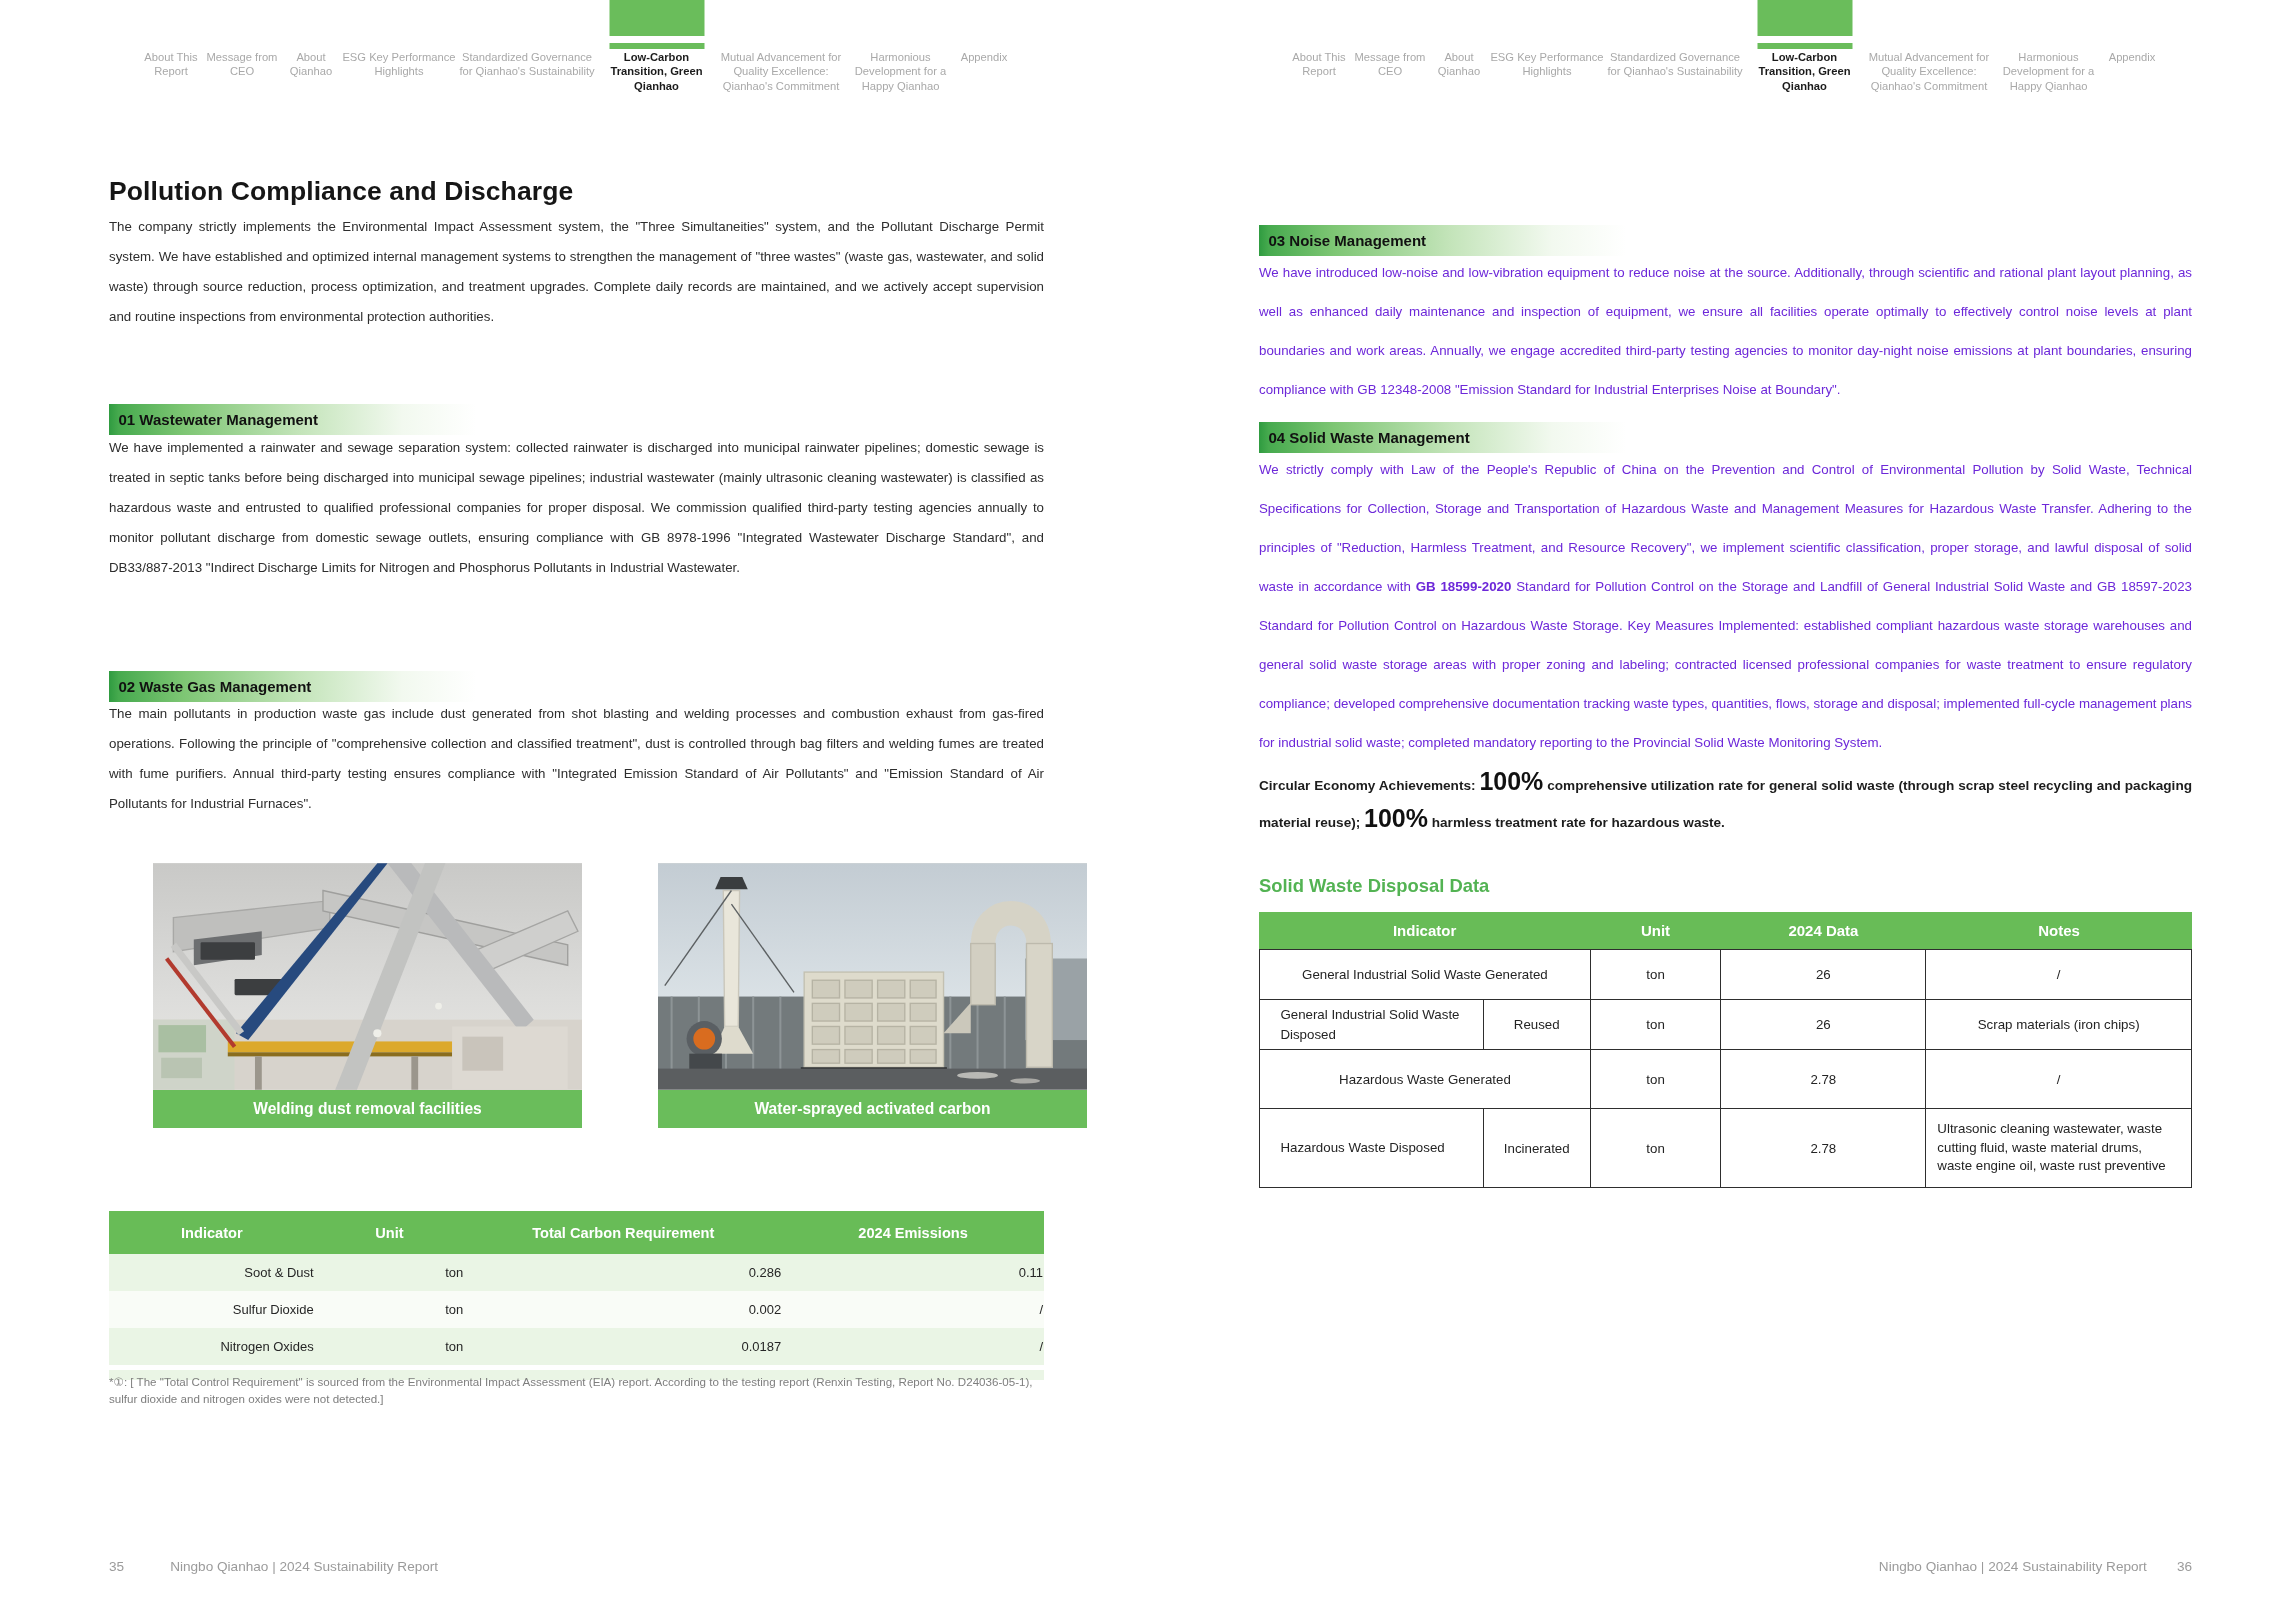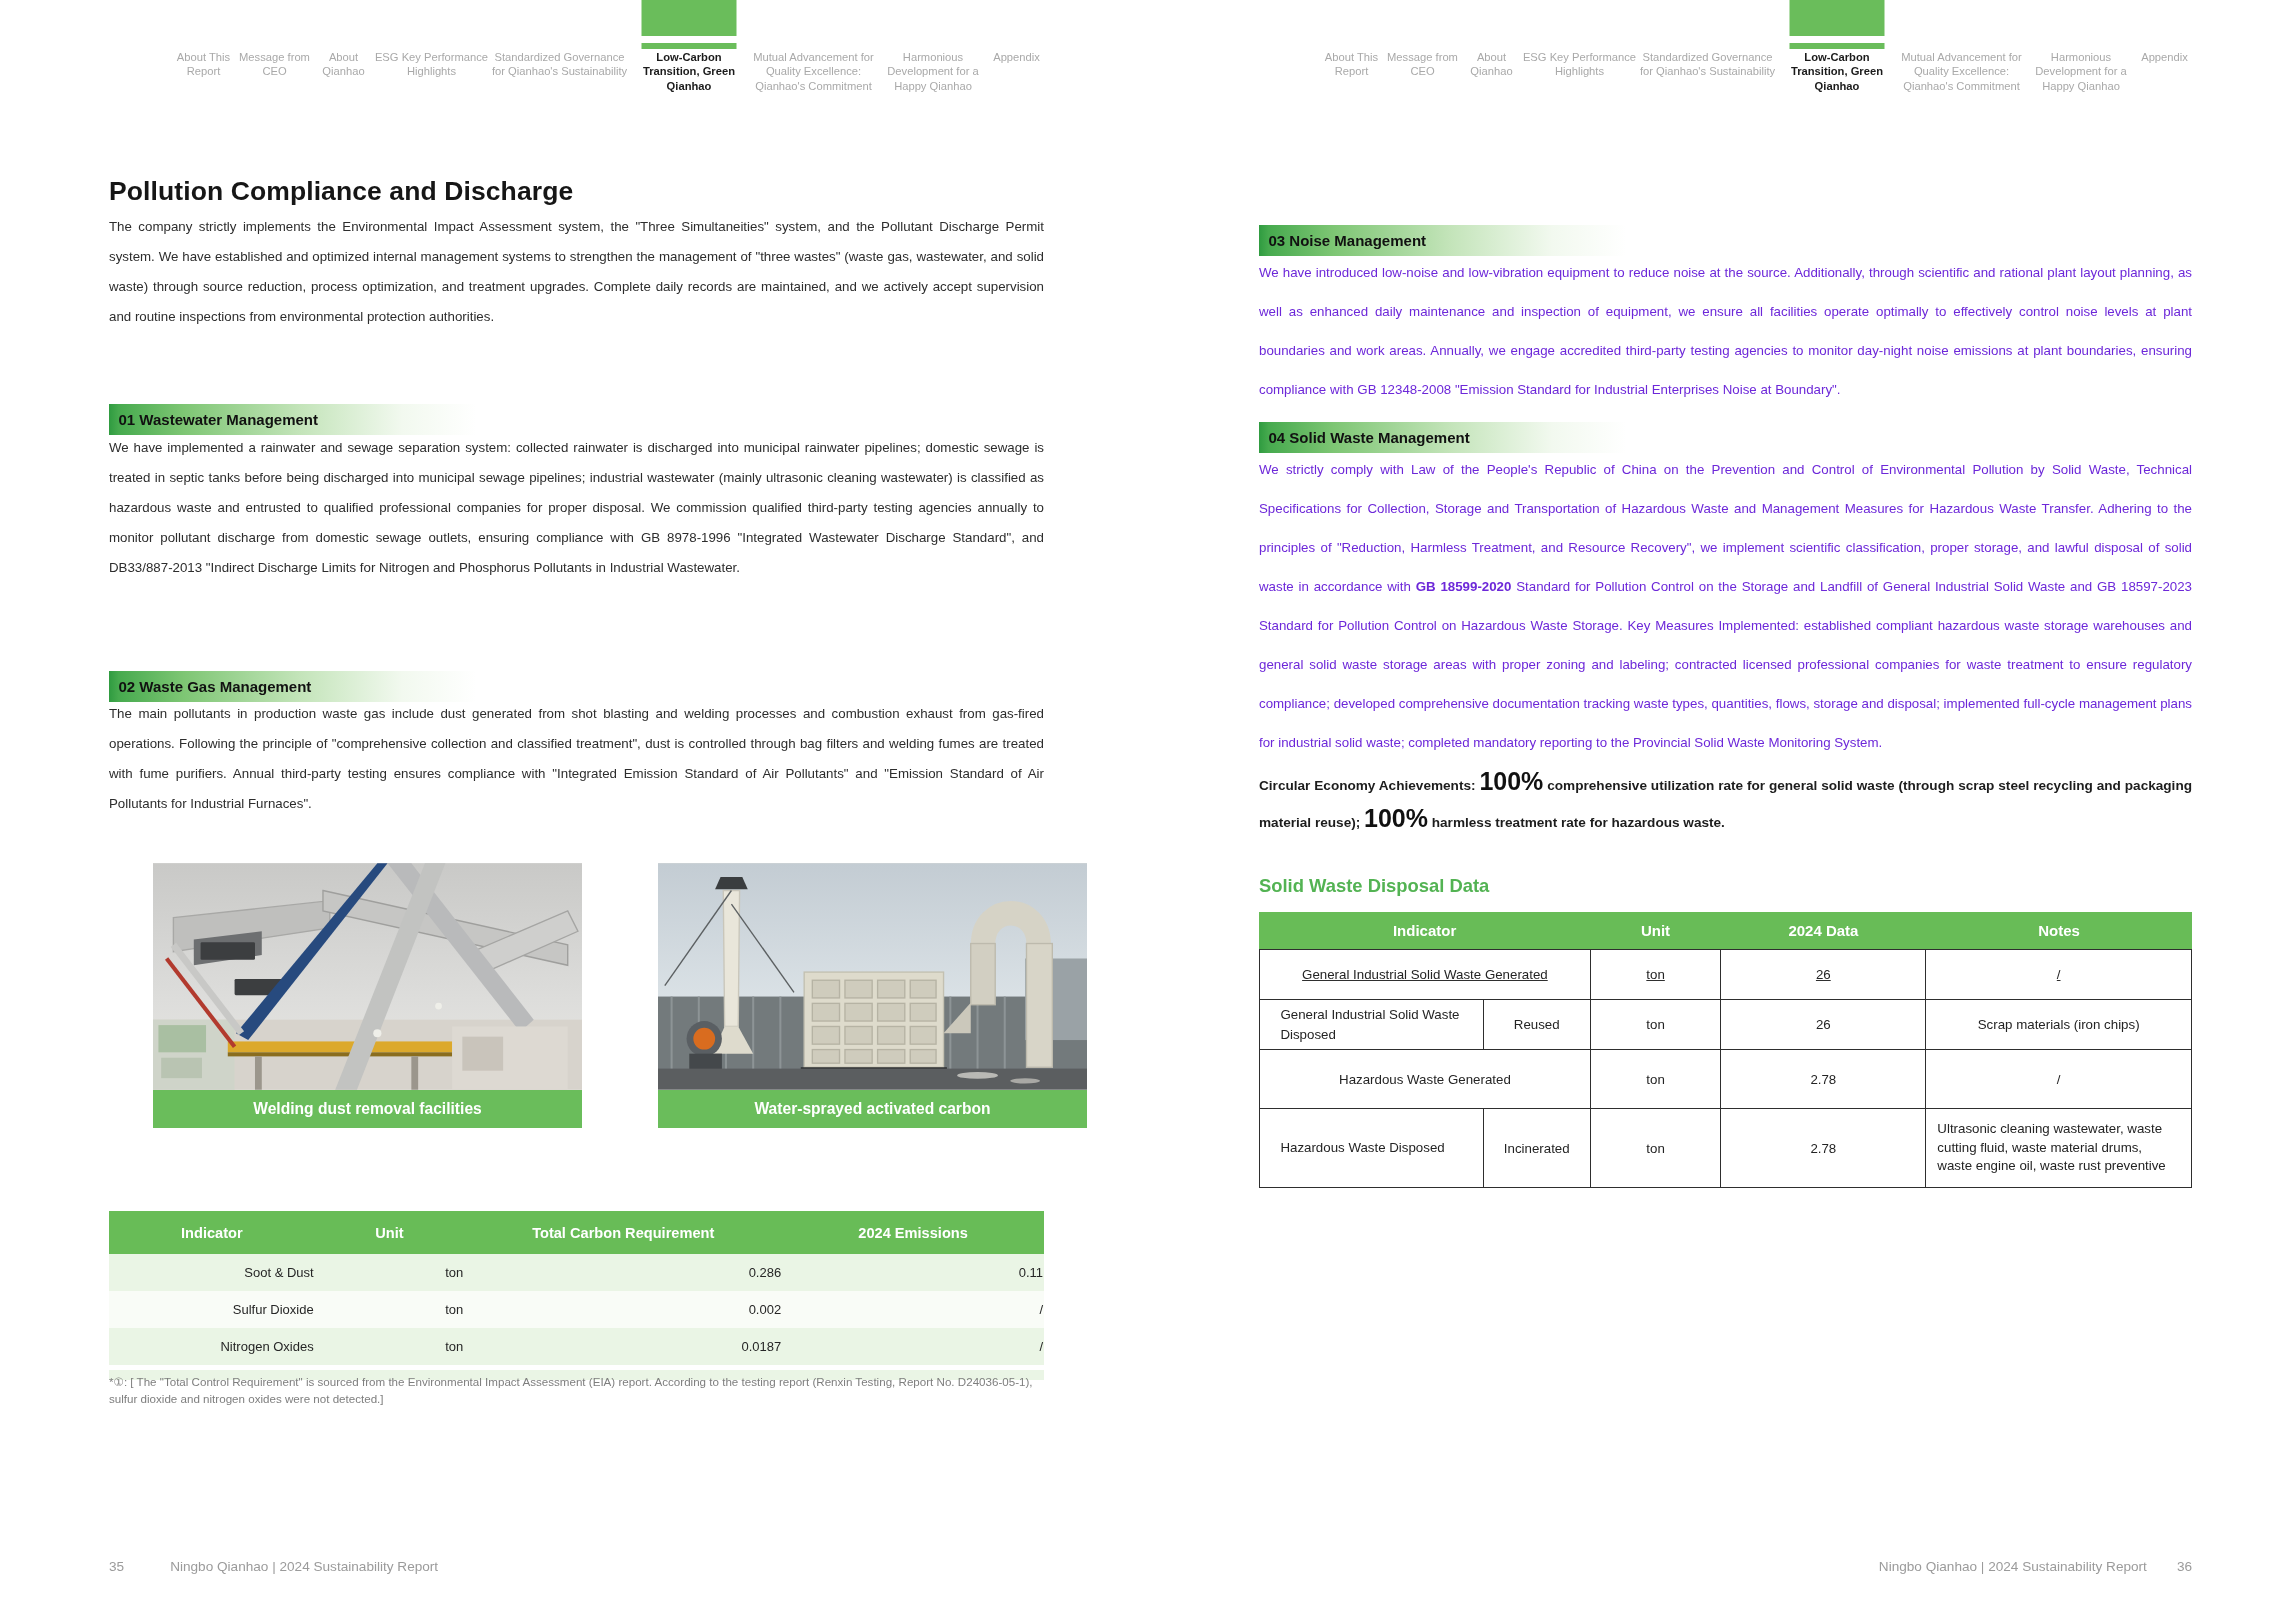--- a/index.html
+++ b/index.html
@@ -2,21 +2,21 @@
 <html style="font-size:11px"><head>
 <meta charset="utf-8">
 <style>
   html,body{margin:0;padding:0;background:#ffffff;}
   .canvas{position:relative;width:2295px;height:1623px;background:#ffffff;
           font-family:"Liberation Sans",sans-serif;color:#2f2f2f;overflow:hidden;}
   .page{position:absolute;top:0;width:1148px;height:1623px;background:#fff;}
   .page-left{left:0;} .page-right{left:1148px;}
 
   
-  .nav{position:absolute;top:0;left:107px;width:938px;display:flex;justify-content:flex-end;}
+  .nav{position:absolute;top:0;left:107px;width:938px;display:flex;justify-content:center;}
   .nav-item{position:relative;padding-top:50px;text-align:center;font-size:11.2px;line-height:14.3px;
             color:#a9a9a9;cursor:pointer;}
   .nw1{width:63px;} .nw2{width:79px;} .nw3{width:59px;} .nw4{width:117px;} .nw5{width:139px;}
   .nw6{width:120px;} .nw7{width:129px;} .nw8{width:110px;} .nw9{width:57px;}
   .nav-item.active{color:#1b1b1b;font-weight:bold;}
   .tab-box{position:absolute;top:0;left:50%;transform:translateX(-50%);width:95px;height:36px;background:#6abd5b;}
   .tab-bar{position:absolute;top:43px;left:50%;transform:translateX(-50%);width:95px;height:6.1px;background:#6abd5b;}
 
   
   .abs{position:absolute;}
@@ -50,21 +50,21 @@
   .circular{font-size:13.6px;line-height:33px;font-weight:bold;color:#1d1d1d;text-align:justify;}
   .big-num{font-size:25px;font-weight:bold;color:#111;}
 
   
   .sw-header{display:grid;grid-template-columns:35.5% 14% 22% 28.5%;background:#68bc57;height:37px;}
   .sw-header div{color:#fff;font-size:15px;font-weight:bold;display:flex;align-items:center;justify-content:center;}
   .sw-table{width:100%;border-collapse:collapse;}
   .sw-table td{border:1.4px solid #2e2e2e;text-align:center;font-size:13.3px;color:#242424;padding:4.1px 6.8px;}
   .sw-ind-left{text-align:left !important;padding-left:20.4px !important;line-height:20px;}
   .sw-notes-long{text-align:left !important;font-size:12.6px;line-height:18.4px;padding:6.8px 11px !important;}
-  .rh1{height:50px;text-decoration:underline;} .rh2{height:50px;} .rh3{height:59px;} .rh4{height:79px;}
+  .rh1{height:50px;} .rh2{height:50px;} .rh3{height:59px;} .rh4{height:79px;}
 
   
   .footer{font-size:13.6px;color:#9b9b9b;display:flex;align-items:baseline;}
   .footer .pg{font-size:13.6px;color:#9b9b9b;}
   .footer-left .pg{margin-right:46px;}
   .footer-right{justify-content:flex-end;} .footer-right .pg{margin-left:30px;}
 </style>
 </head>
 <body>
 

